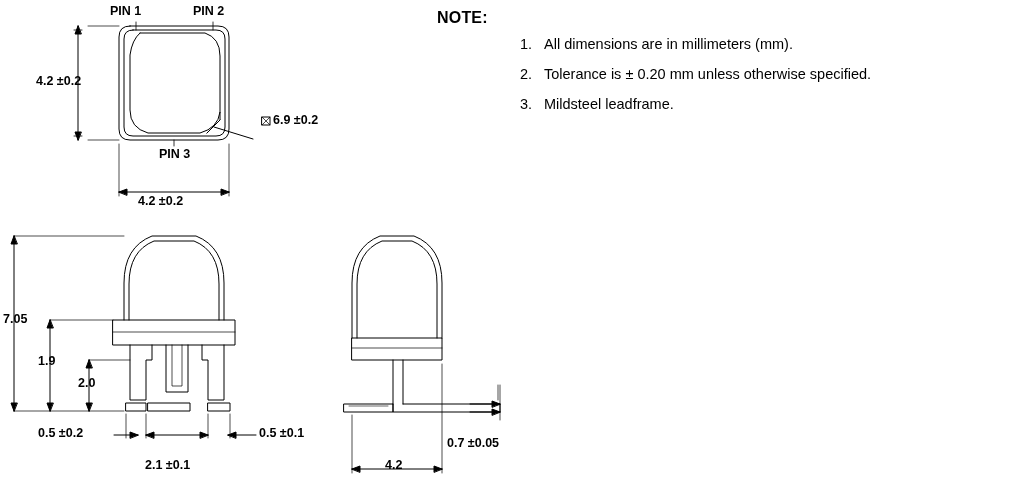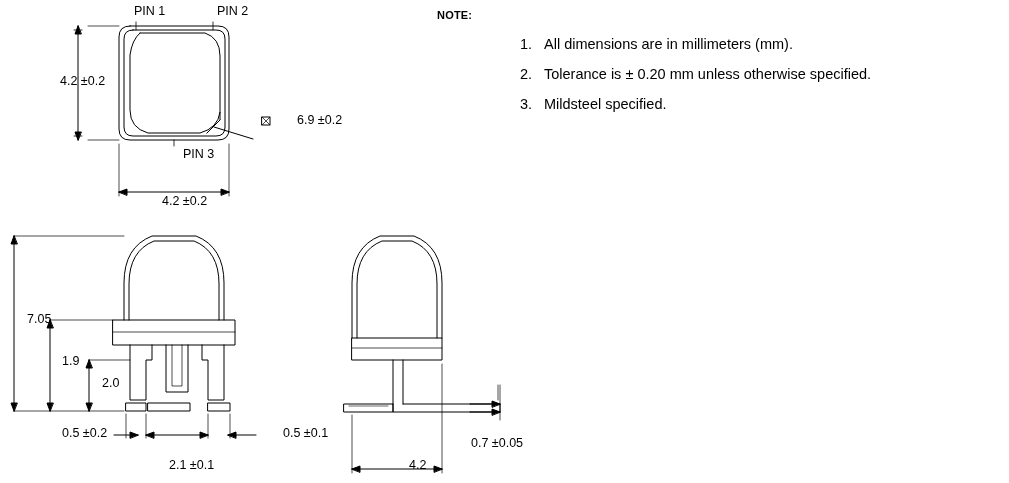--- a/index.html
+++ b/index.html
@@ -27,28 +27,27 @@
     width: 1009px;
     height: 483px;
   }
   .lbl {
     position: absolute;
     font-size: 12.5px;
     line-height: 1.1;
     white-space: nowrap;
   }
   .lbl.bold {
-    font-weight: normal;
-    margin-left: 24px;
+    font-weight: bold;
   }
   .note-title {
     position: absolute;
     left: 437px;
     top: 9px;
-    font-size: 11px;
+    font-size: 16px;
     font-weight: bold;
     letter-spacing: 0.2px;
   }
   .note-list {
     position: absolute;
     left: 520px;
     top: 36px;
     width: 480px;
   }
   .note-item {
@@ -219,21 +218,21 @@
     <div class="note-item">
       <span class="note-num">1.</span>
       <span class="note-text">All dimensions are in millimeters (mm).</span>
     </div>
     <div class="note-item">
       <span class="note-num">2.</span>
       <span class="note-text">Tolerance is ± 0.20 mm unless otherwise specified.</span>
     </div>
     <div class="note-item">
       <span class="note-num">3.</span>
-      <span class="note-text">Mildsteel specified.</span>
+      <span class="note-text">Mildsteel leadframe.</span>
     </div>
   </div>
 
   <div class="lbl bold" style="left:110px; top:5px;">PIN 1</div>
   <div class="lbl bold" style="left:193px; top:5px;">PIN 2</div>
   <div class="lbl bold" style="left:159px; top:148px;">PIN 3</div>
   <div class="lbl bold" style="left:36px; top:75px;">4.2 ±0.2</div>
   <div class="lbl bold" style="left:138px; top:195px;">4.2 ±0.2</div>
   <div class="lbl bold" style="left:273px; top:114px;">6.9 ±0.2</div>
 

